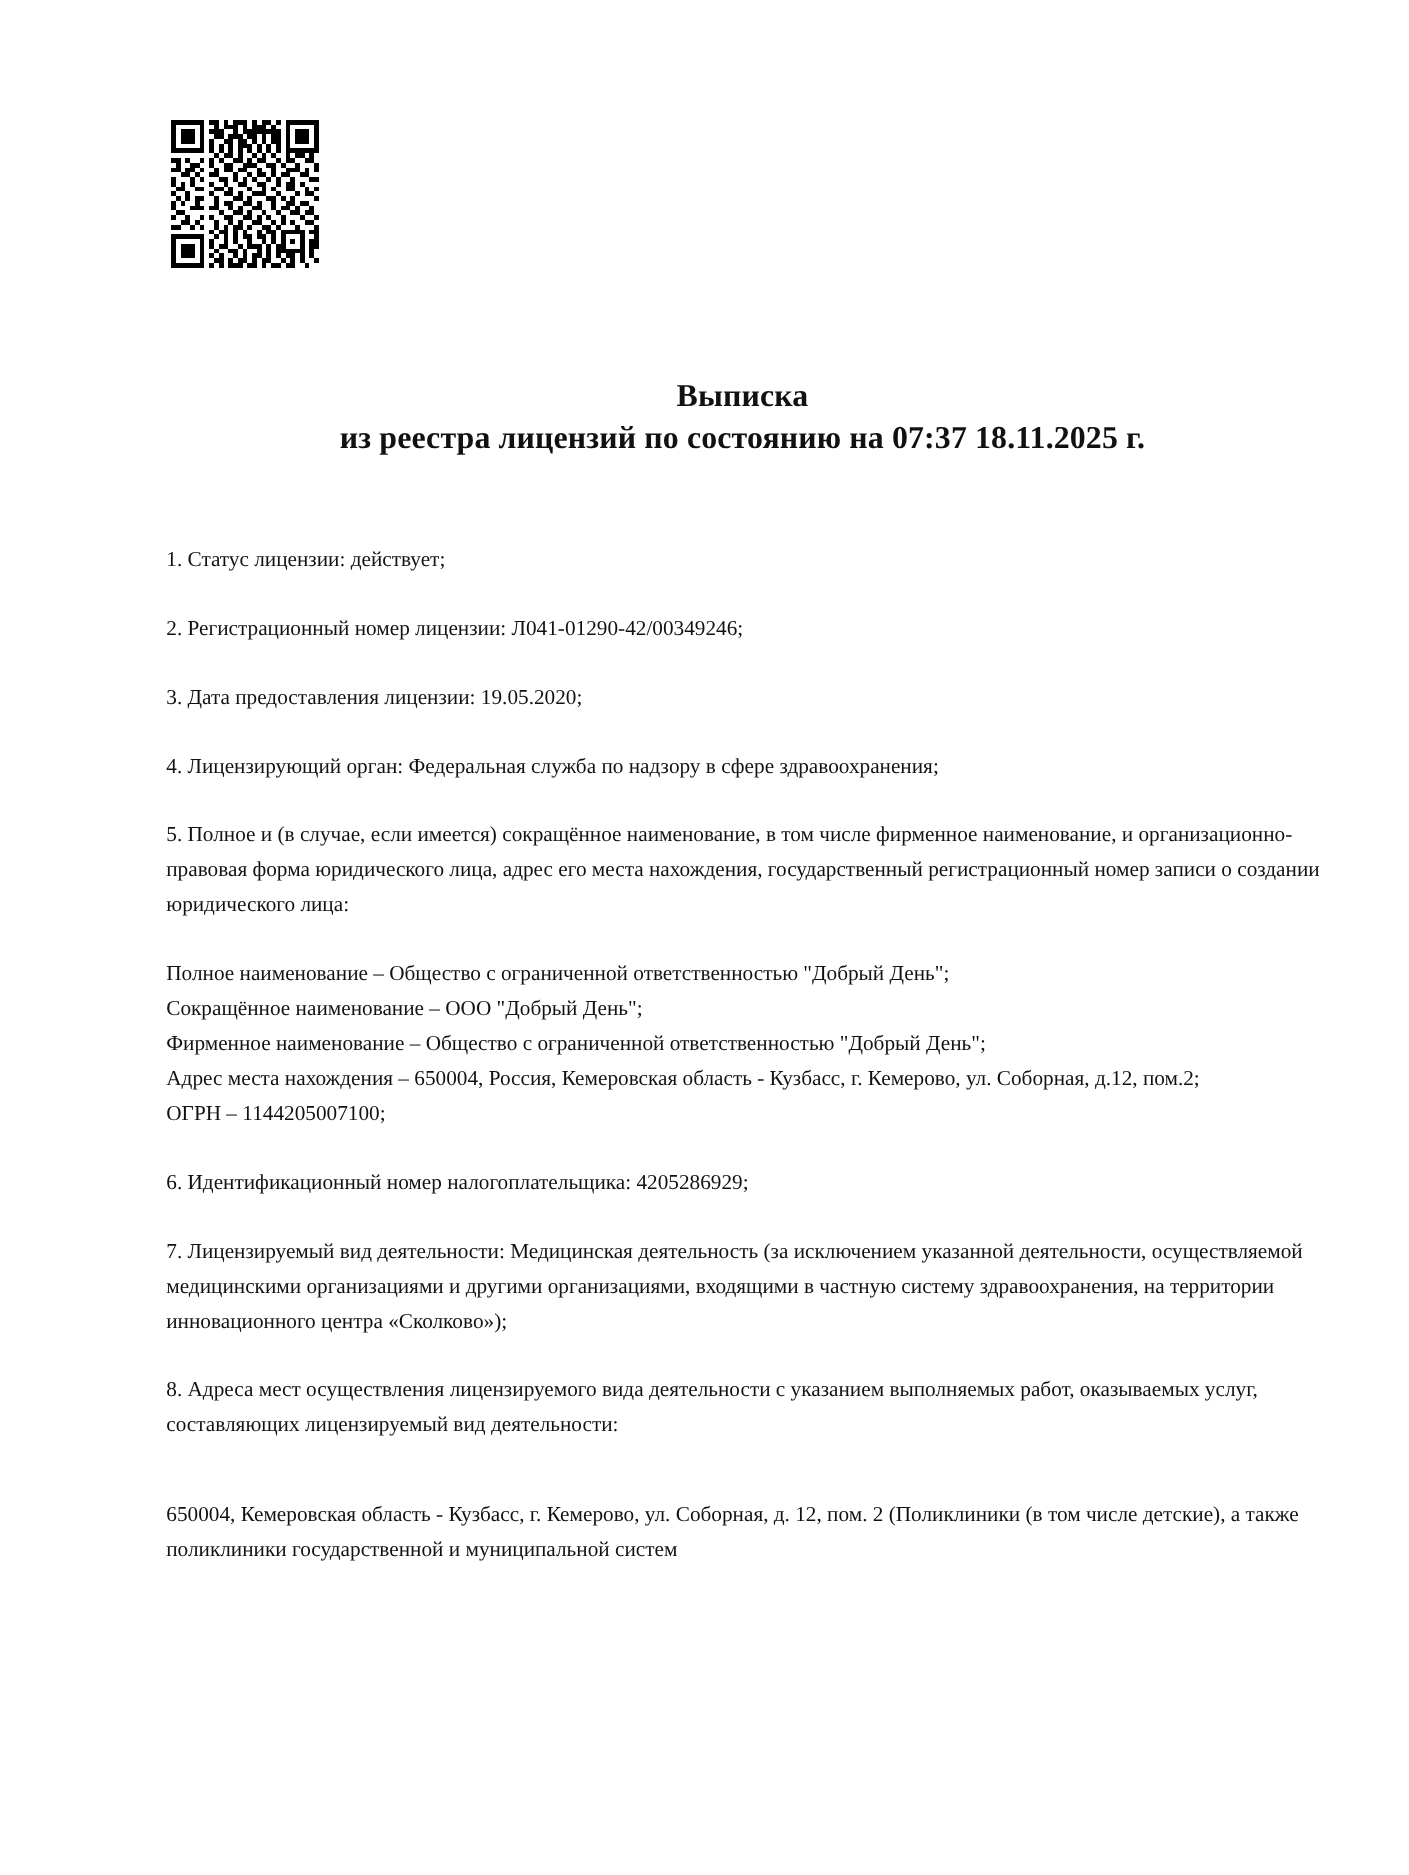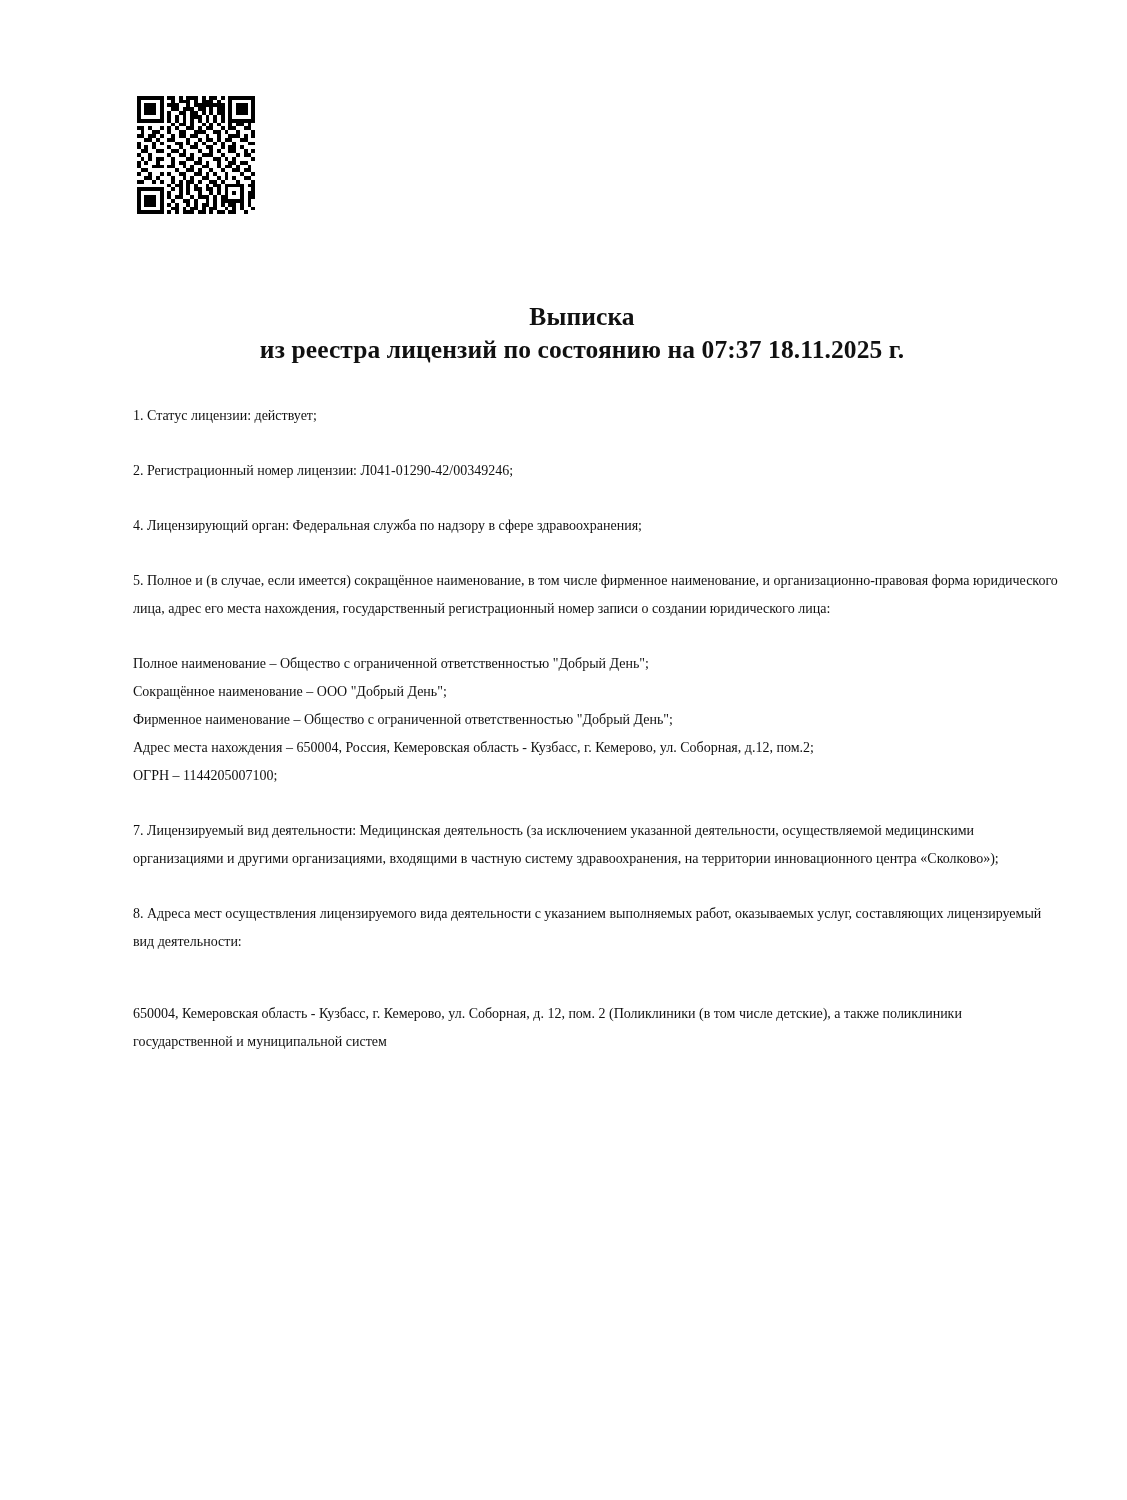--- a/index.html
+++ b/index.html
@@ -29,39 +29,39 @@
     top: 92px;
     width: 126px;
     height: 126px;
     background: #ffffff;
   }
   .qr-wrap svg { display: block; width: 126px; height: 126px; }
 
   
   .doc-title {
     position: absolute;
-    left: 121px;
+    left: 133px;
     top: 300px;
     width: 922px;
     text-align: center;
     font-weight: bold;
     font-size: 25.5px;
     line-height: 33px;
     letter-spacing: 0.1px;
   }
   .doc-title .title-line-1 { display: block; }
   .doc-title .title-line-2 { display: block; }
 
   
   .content {
     position: absolute;
     left: 133px;
-    top: 402px;
+    top: 434px;
     width: 925px;
-    font-size: 14px;
+    font-size: 17px;
     line-height: 28px;
     text-align: left;
   }
   .para {
     margin: 0 0 27px 0;
     text-align: left;
   }
   .para:last-child { margin-bottom: 0; margin-top: 44px; }
   .block-lines {
     margin: 0 0 27px 0;
@@ -356,33 +356,35 @@
     <span class="title-line-1">Выписка</span>
     <span class="title-line-2">из реестра лицензий по состоянию на 07:37 18.11.2025 г.</span>
   </div>
 
   <div class="content">
 
     <p class="para">1. Статус лицензии: действует;</p>
 
     <p class="para">2. Регистрационный номер лицензии: Л041-01290-42/00349246;</p>
 
+    <p class="para">3. Дата предоставления лицензии: 19.05.2020;</p>
 
     <p class="para">4. Лицензирующий орган: Федеральная служба по надзору в сфере здравоохранения;</p>
 
     <p class="para">5. Полное и (в случае, если имеется) сокращённое наименование, в том числе фирменное наименование, и организационно-правовая форма юридического лица, адрес его места нахождения, государственный регистрационный номер записи о создании юридического лица:</p>
 
     <div class="block-lines">
       <span class="bl-line">Полное наименование – Общество с ограниченной ответственностью "Добрый День";</span>
       <span class="bl-line">Сокращённое наименование – ООО "Добрый День";</span>
       <span class="bl-line">Фирменное наименование – Общество с ограниченной ответственностью "Добрый День";</span>
       <span class="bl-line">Адрес места нахождения – 650004, Россия, Кемеровская область - Кузбасс, г. Кемерово, ул. Соборная, д.12, пом.2;</span>
       <span class="bl-line">ОГРН – 1144205007100;</span>
     </div>
 
+    <p class="para">6. Идентификационный номер налогоплательщика: 4205286929;</p>
 
     <p class="para">7. Лицензируемый вид деятельности: Медицинская деятельность (за исключением указанной деятельности, осуществляемой медицинскими организациями и другими организациями, входящими в частную систему здравоохранения, на территории инновационного центра «Сколково»);</p>
 
     <p class="para">8. Адреса мест осуществления лицензируемого вида деятельности с указанием выполняемых работ, оказываемых услуг, составляющих лицензируемый вид деятельности:</p>
 
     <p class="para">650004, Кемеровская область - Кузбасс, г. Кемерово, ул. Соборная, д. 12, пом. 2 (Поликлиники (в том числе детские), а также поликлиники государственной и муниципальной систем</p>
 
   </div>
 
 </div>

